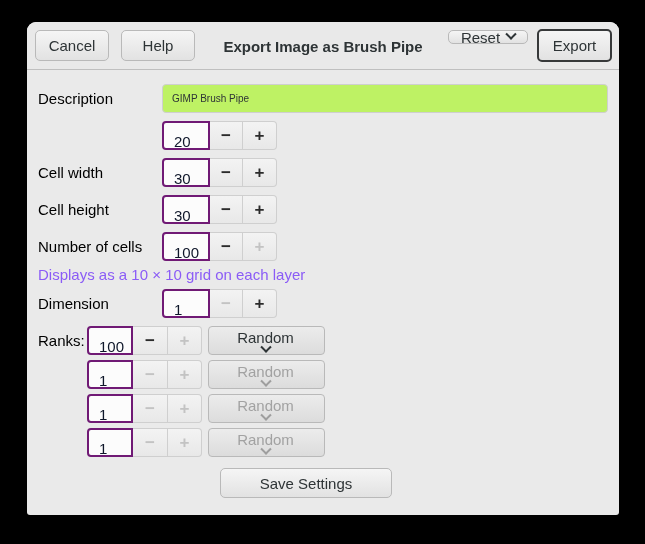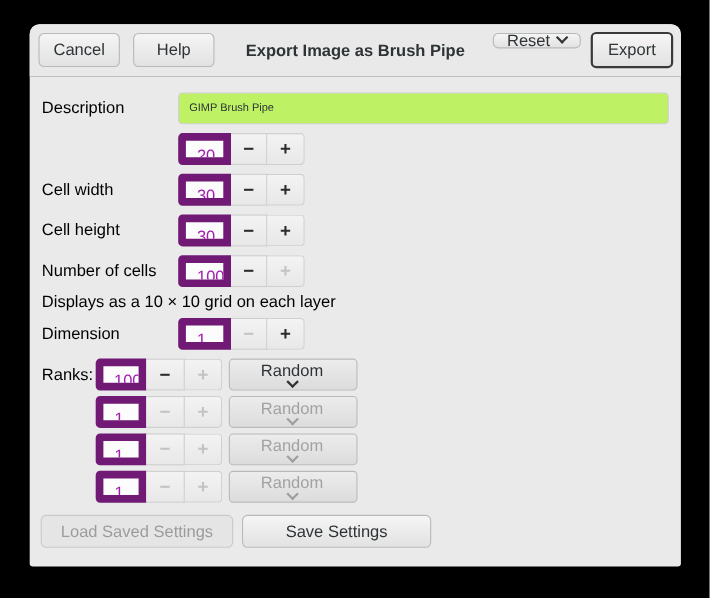--- a/index.html
+++ b/index.html
@@ -78,25 +78,25 @@
     padding: 0 9px;
     height: 29px;
     outline: none;
   }
   .desc-entry { position: absolute; left: 135px; width: 446px; }
   
   .spin { position: absolute; display: flex; height: 29px; }
   .spin .sfield {
     width: 48px; height: 29px;
     background: #fcfcfc;
-    border: 7px solid #701a75;
+    border: 2px solid #701a75;
     border-radius: 4px 0 0 4px;
     font-family: "Liberation Sans", sans-serif;
     font-size: 15px;
-    color: #a21caf;
+    color: #0f172a;
     padding: 12px 0 0 10px;
     outline: none;
   }
   .spin .sbtn {
     width: 33px; height: 29px;
     background: linear-gradient(to bottom, #f3f3f3, #e8e8e8);
     border: 1px solid #cfcfcf;
     border-left: none;
     display: flex; align-items: center; justify-content: center;
     font-size: 17px; font-weight: bold; color: #2b2b2b;
@@ -115,21 +115,21 @@
     background: linear-gradient(to bottom, #ececec, #dcdcdc);
     border: 1px solid #b9b9b9;
     border-radius: 4px;
     display: flex; align-items: center; justify-content: flex-end;
     padding: 0 12px 0 10px;
     font-size: 15px; color: #2e3436;
     cursor: pointer;
     flex-direction: column;
   }
   .dropdown.off { color: #a2a2a2; cursor: default; }
-  .static-text { position: absolute; left: 11px; font-size: 15px; color: #000000; white-space: nowrap; }
+  .static-text { position: absolute; left: 11px; font-size: 15px; color: #8b5cf6; white-space: nowrap; }
   
   .ft-load { position: absolute; left: 10px;  top: 446px; width: 175px; height: 30px; }
   .ft-save { position: absolute; left: 193px; top: 446px; width: 172px; height: 30px; }
 </style>
 </head>
 <body>
 
 <div class="window">
 
   <div class="headerbar">
@@ -236,16 +236,15 @@
       <input class="sfield" type="text" value="1" style="">
       <div class="sbtn off">−</div>
       <div class="sbtn off">+</div>
     </div>
     <div class="dropdown off">
       <span>Random</span>
       <span class="chev gray"></span>
     </div>
   </div>
 
-  <button class="btn disabled ft-load">Load Saved Settings</button>
   <button class="btn ft-save">Save Settings</button>
 
 </div>
 
 </body></html>

